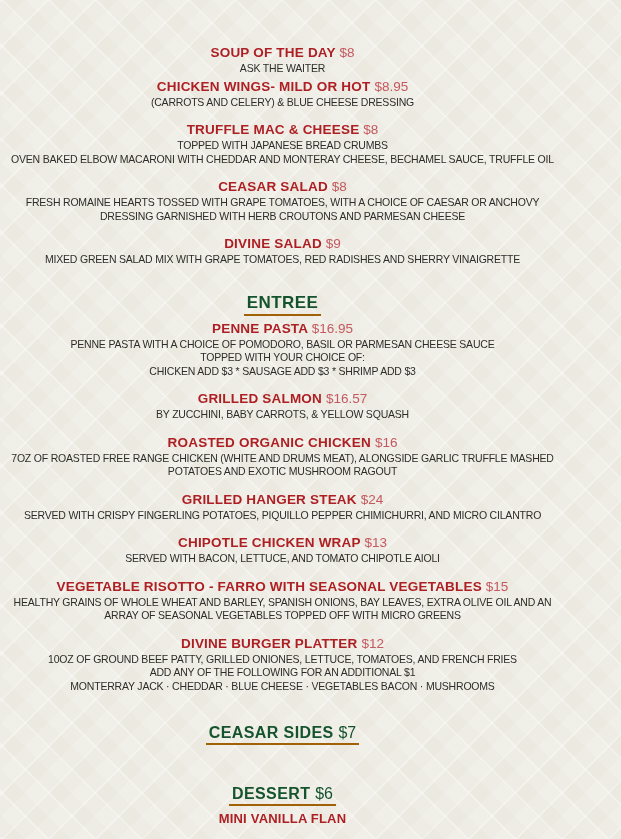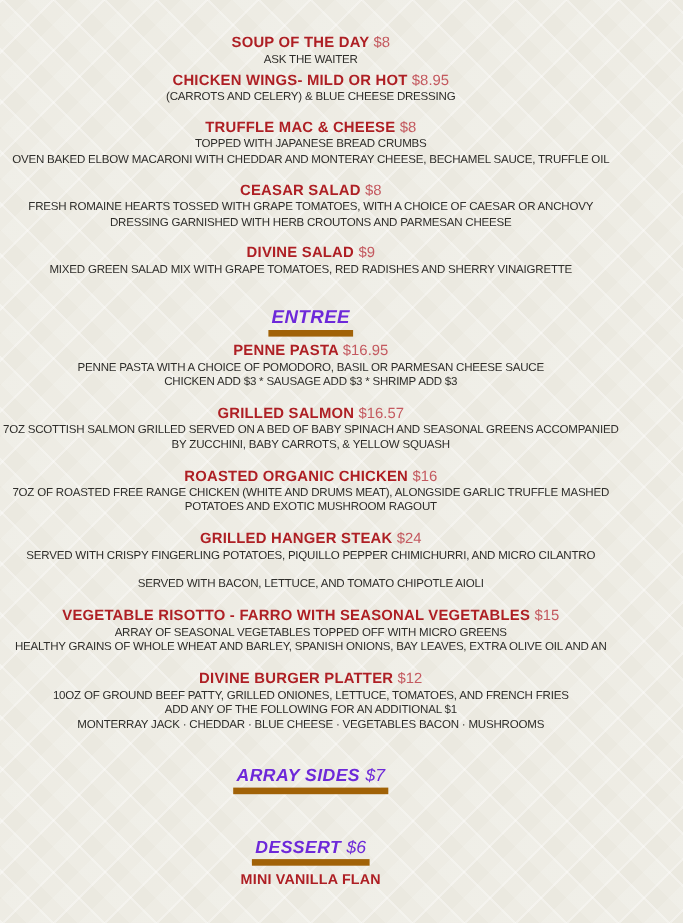--- a/index.html
+++ b/index.html
@@ -8,21 +8,21 @@
     font-family:"Liberation Sans","DejaVu Sans",sans-serif;
     background-color:#ebe9e0;
     background-image:
       repeating-linear-gradient(45deg, rgba(255,255,255,0.38) 0 2px, rgba(255,255,255,0) 2px 17px, rgba(255,255,255,0.14) 17px 33px),
       repeating-linear-gradient(135deg, rgba(255,255,255,0.38) 0 2px, rgba(255,255,255,0) 2px 17px, rgba(255,255,255,0.14) 17px 33px);
     overflow:hidden;
   }
   .menu{
     box-sizing:border-box;
     width:565px;height:839px;
-    padding-top:31px;
+    padding-top:45px;
     text-align:center;
   }
   .menu-item{margin-bottom:13px;}
   .section-first .menu-item:first-child{margin-bottom:3px;}
   .item-head{
     font-size:13.5px;font-weight:bold;
     letter-spacing:0.2px;
     color:#ae1f24;
     line-height:15px;
     margin-bottom:2px;
@@ -46,26 +46,25 @@
     color:#2e2d2a;
     line-height:13px;
     white-space:nowrap;
   }
   .black-header{
     margin:0 0 5px 0;
   }
   .black-header .hdr-inner{
     display:inline-block;
     font-weight:bold;
-    color:#6d28d9;
-    border-bottom:6px solid #a16207;
+    color:#14532d;
+    border-bottom:2px solid #a16207;
     padding:0 3px 1px 3px;
     letter-spacing:0.4px;
     white-space:nowrap;
-    font-style:italic;
   }
   .black-header .hdr-price{font-weight:400;letter-spacing:0;}
   .header-entree{margin-top:26px;}
   .header-entree .hdr-inner{font-size:17px;}
   .header-market{margin-top:31px;margin-bottom:0;}
   .header-market .hdr-inner{font-size:16px;}
   .header-dessert{margin-top:40px;margin-bottom:4px;}
   .header-dessert .hdr-inner{font-size:16px;}
   .dessert-item{
     font-size:13px;font-weight:bold;
@@ -102,55 +101,56 @@
         <div class="menu-item">
           <div class="item-head"><span class="item-name">DIVINE SALAD</span> <span class="item-price">$9</span></div>
           <div class="desc-line">MIXED GREEN SALAD MIX WITH GRAPE TOMATOES, RED RADISHES AND SHERRY VINAIGRETTE</div>
         </div>
       </div>
       <div class="menu-section">
         <div class="black-header header-entree"><span class="hdr-inner"><span>ENTREE</span></span></div>
         <div class="menu-item">
           <div class="item-head"><span class="item-name">PENNE PASTA</span> <span class="item-price">$16.95</span></div>
           <div class="desc-line">PENNE PASTA WITH A CHOICE OF POMODORO, BASIL OR PARMESAN CHEESE SAUCE</div>
+          <div class="desc-line">TOPPED WITH YOUR CHOICE OF:</div>
           <div class="desc-line">CHICKEN  ADD $3 * SAUSAGE  ADD $3 * SHRIMP  ADD $3</div>
         </div>
         <div class="menu-item">
           <div class="item-head"><span class="item-name">GRILLED SALMON</span> <span class="item-price">$16.57</span></div>
-          <div class="desc-line">7OZ SCOTTISH SALMON GRILLED SERVED ON A BED OF BABY SPINACH AND SEASONAL GREENS ACCOMPANIED</div>
           <div class="desc-line">BY ZUCCHINI, BABY CARROTS, &amp; YELLOW SQUASH</div>
         </div>
         <div class="menu-item">
           <div class="item-head"><span class="item-name">ROASTED ORGANIC CHICKEN</span> <span class="item-price">$16</span></div>
           <div class="desc-line">7OZ OF ROASTED FREE RANGE CHICKEN (WHITE AND DRUMS MEAT), ALONGSIDE GARLIC TRUFFLE MASHED</div>
           <div class="desc-line">POTATOES AND EXOTIC MUSHROOM RAGOUT</div>
         </div>
         <div class="menu-item">
           <div class="item-head"><span class="item-name">GRILLED HANGER STEAK</span> <span class="item-price">$24</span></div>
           <div class="desc-line">SERVED WITH CRISPY FINGERLING POTATOES, PIQUILLO PEPPER CHIMICHURRI, AND MICRO CILANTRO</div>
         </div>
         <div class="menu-item">
+          <div class="item-head"><span class="item-name">CHIPOTLE CHICKEN WRAP</span> <span class="item-price">$13</span></div>
           <div class="desc-line">SERVED WITH BACON, LETTUCE, AND TOMATO CHIPOTLE AIOLI</div>
         </div>
         <div class="menu-item">
           <div class="item-head"><span class="item-name">VEGETABLE RISOTTO - FARRO WITH SEASONAL VEGETABLES</span> <span class="item-price">$15</span></div>
+          <div class="desc-line">HEALTHY GRAINS OF WHOLE WHEAT AND BARLEY, SPANISH ONIONS, BAY LEAVES, EXTRA OLIVE OIL AND AN</div>
           <div class="desc-line">ARRAY OF SEASONAL VEGETABLES TOPPED OFF WITH MICRO GREENS</div>
-          <div class="desc-line">HEALTHY GRAINS OF WHOLE WHEAT AND BARLEY, SPANISH ONIONS, BAY LEAVES, EXTRA OLIVE OIL AND AN</div>
         </div>
         <div class="menu-item">
           <div class="item-head"><span class="item-name">DIVINE BURGER PLATTER</span> <span class="item-price">$12</span></div>
           <div class="desc-line">10OZ OF GROUND BEEF PATTY, GRILLED ONIONES, LETTUCE, TOMATOES, AND FRENCH FRIES</div>
           <div class="desc-line">ADD ANY OF THE FOLLOWING FOR AN ADDITIONAL $1</div>
           <div class="desc-line">MONTERRAY JACK · CHEDDAR · BLUE CHEESE · VEGETABLES BACON · MUSHROOMS</div>
         </div>
       </div>
     </div>
 
   <div class="black-header header-market">
-    <span class="hdr-inner"><span>ARRAY SIDES</span> <span class="hdr-price">$7</span></span>
+    <span class="hdr-inner"><span>CEASAR SIDES</span> <span class="hdr-price">$7</span></span>
   </div>
 
   <div class="black-header header-dessert">
     <span class="hdr-inner"><span>DESSERT</span> <span class="hdr-price">$6</span></span>
   </div>
   <div id="dessert-items">
       <div class="dessert-item">MINI VANILLA FLAN</div>
     </div>
 
 </div>

